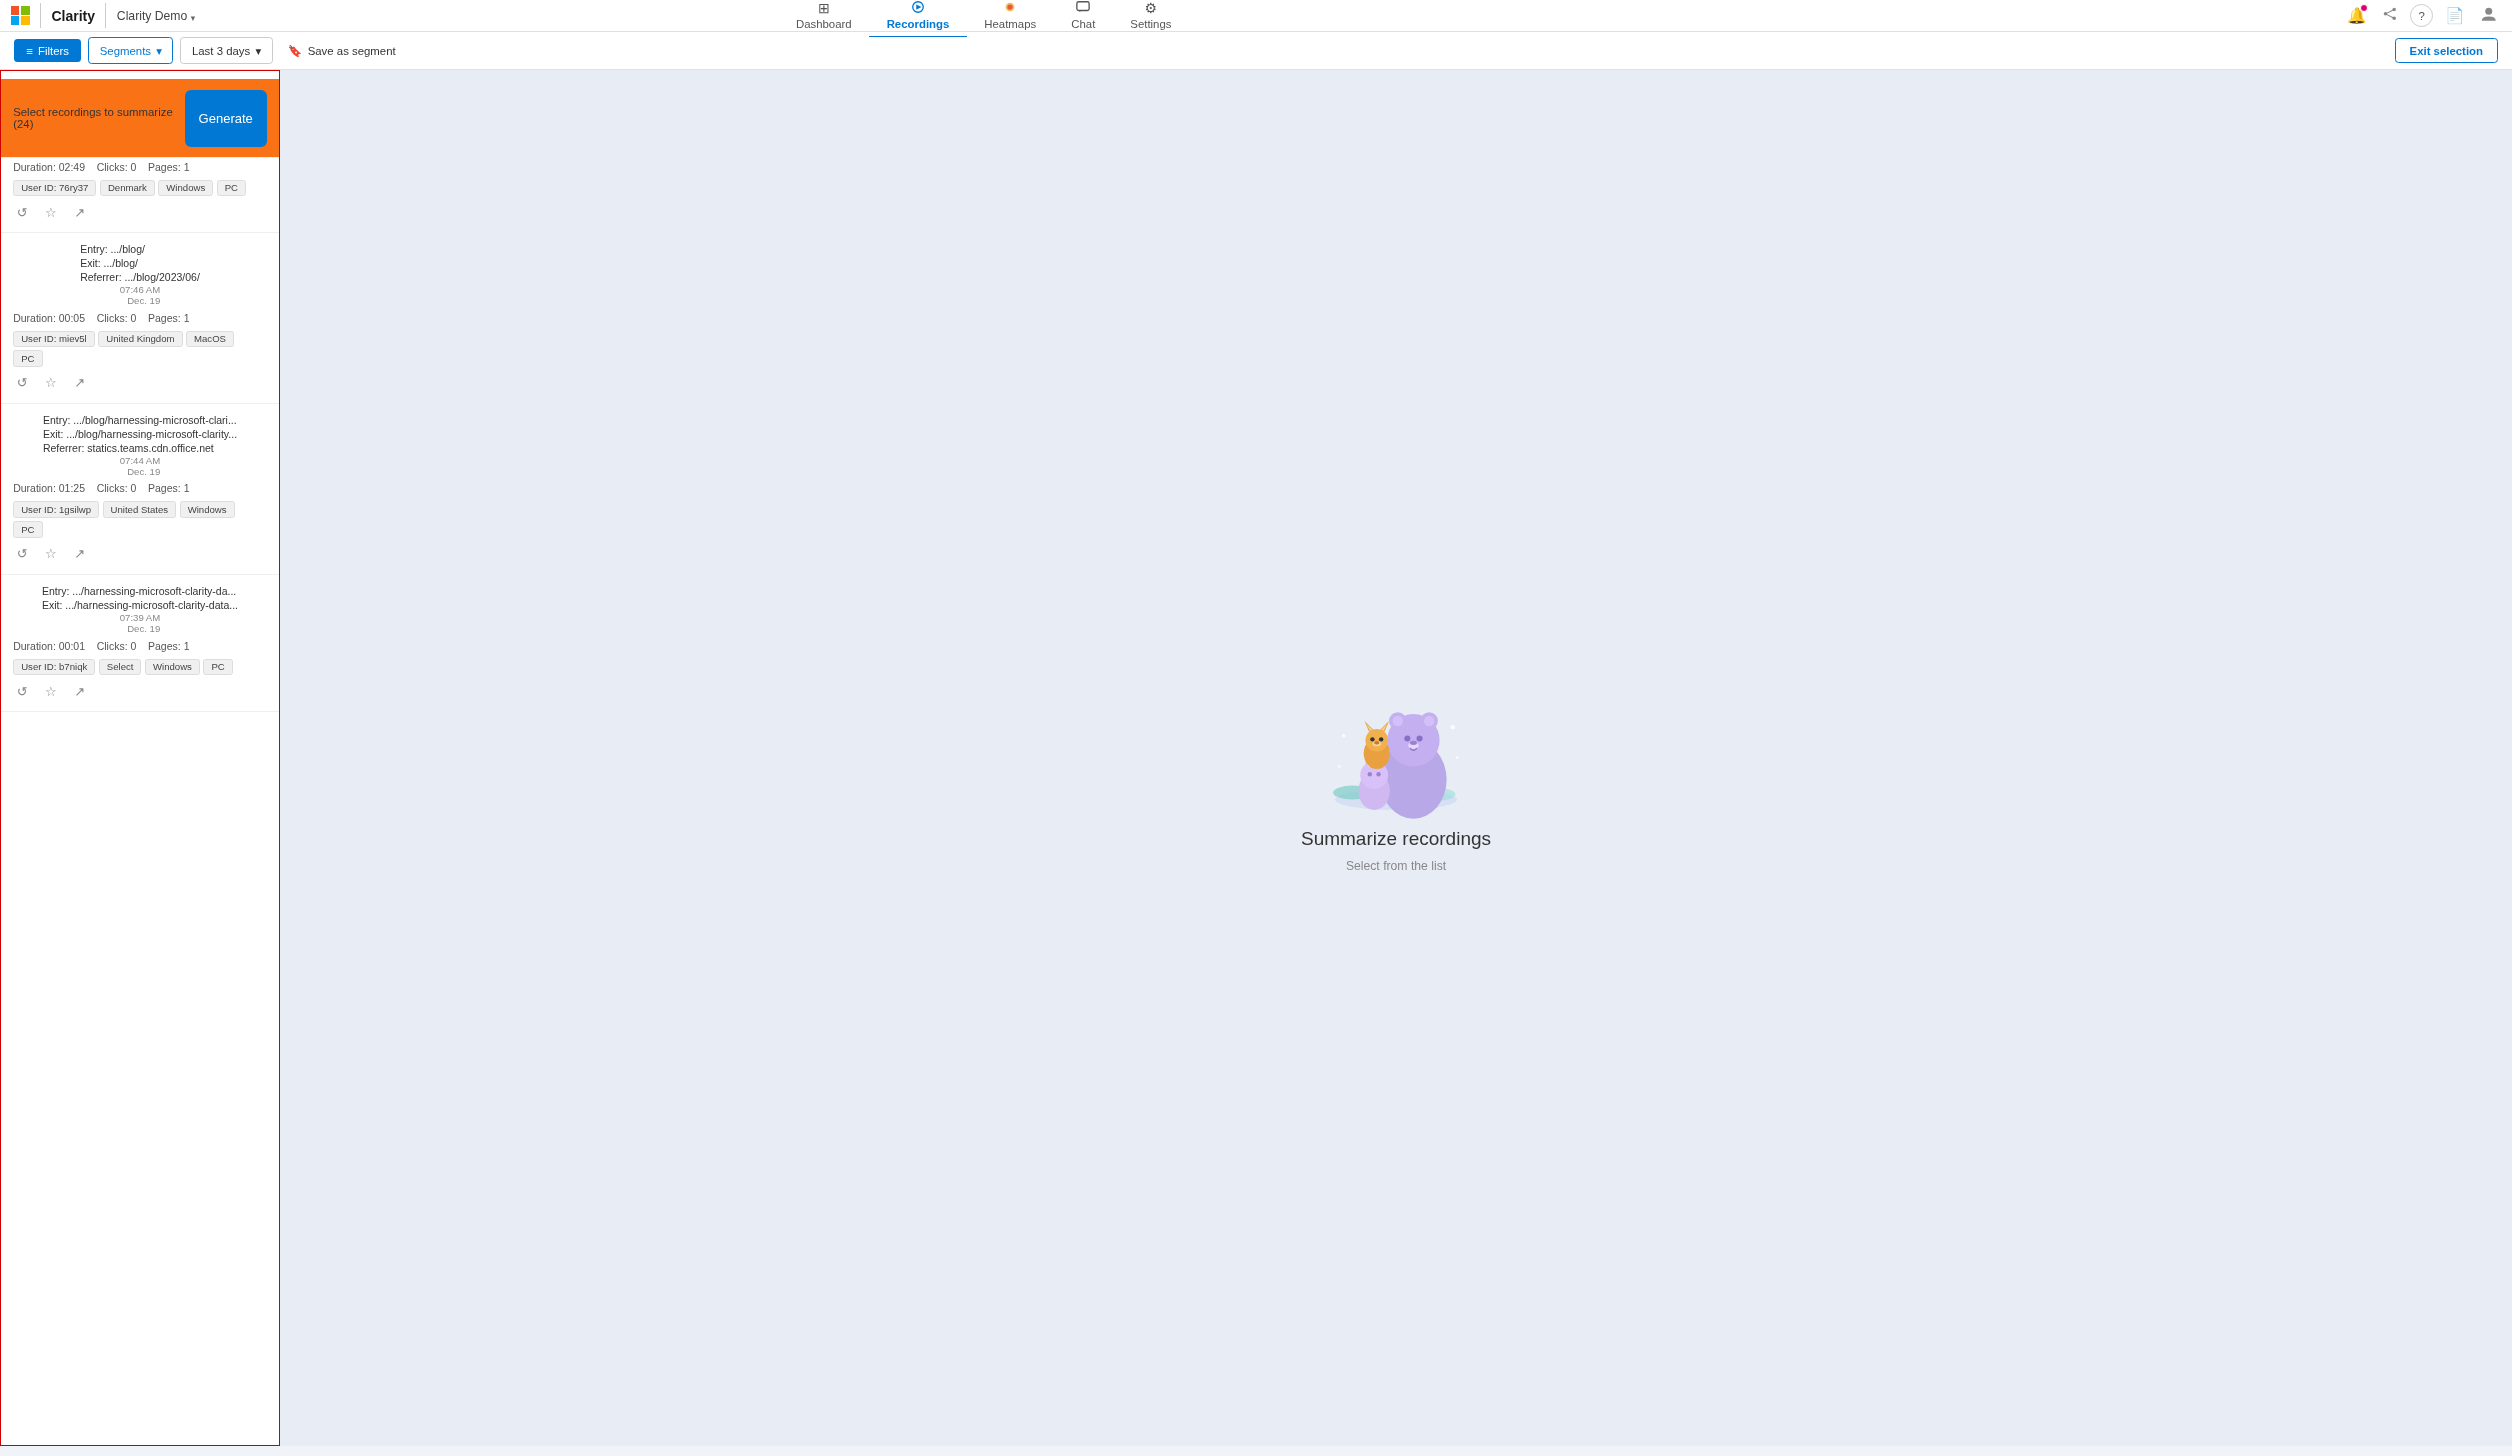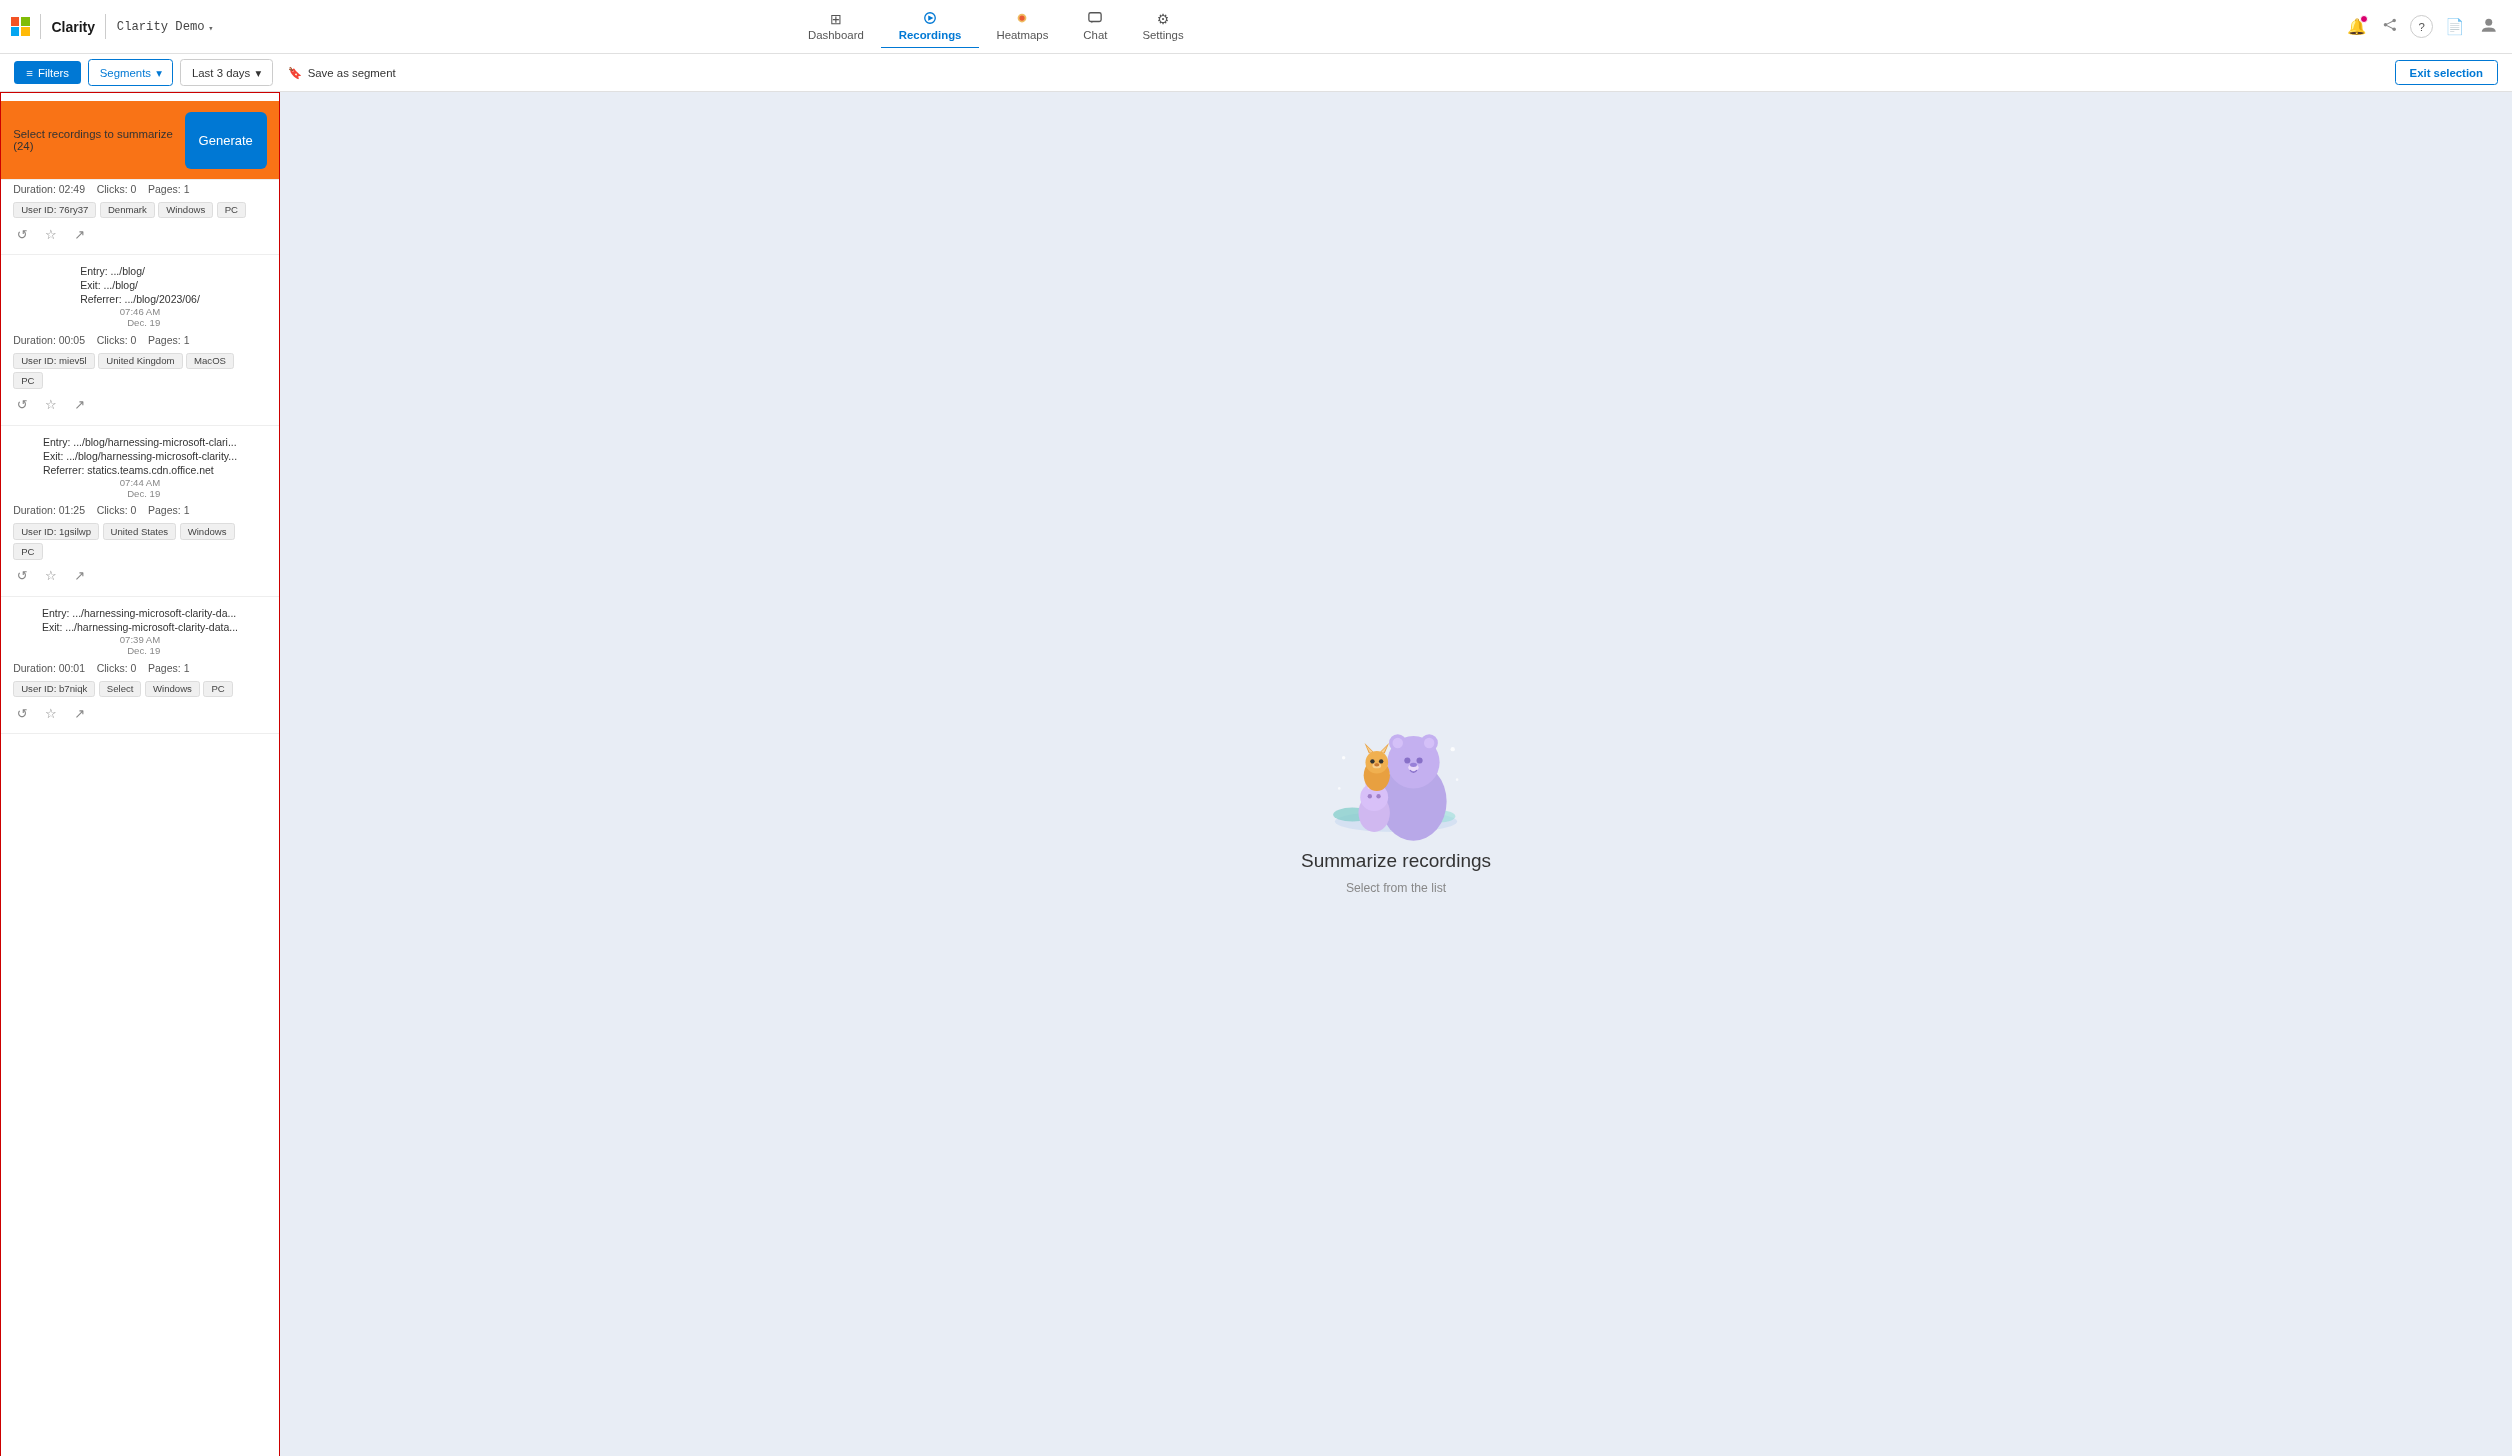--- a/index.html
+++ b/index.html
@@ -1,33 +1,33 @@
 <!DOCTYPE html>
 <html style="font-size:14px"><head>
   <meta charset="utf-8">
   <style>
     * { box-sizing: border-box; margin: 0; padding: 0; }
     body { font-family: 'Segoe UI', Arial, sans-serif; background: #f0f4f9; font-size: 11.4px; color: #222; }
 
     
     .topnav {
       display: flex; align-items: center; background: #fff;
-      border-bottom: 0.9px solid #e0e0e0; height: 54px; padding: 0 10.5px;
+      border-bottom: 0.9px solid #e0e0e0; height: 32px; padding: 0 10.5px;
       gap: 12px; position: relative; z-index: 10;
     }
     .topnav-logo { display: flex; align-items: center; gap: 7px; }
     .ms-logo { width: 19px; height: 19px; display: grid; grid-template-columns: 1fr 1fr; gap: 1.7px; }
     .ms-logo span { display: block; }
     .ms-logo .r { background: #f35325; }
     .ms-logo .g { background: #81bc06; }
     .ms-logo .b { background: #05a6f0; }
     .ms-logo .y { background: #ffba08; }
     .divider-v { width: 0.9px; height: 24.5px; background: #ccc; margin: 0 3.5px; }
     .app-name { font-size: 14px; font-weight: 600; color: #1a1a1a; }
-    .project-name { font-size: 12.2px; color: #444; display: flex; align-items: flex-end; gap: 3.5px; cursor: pointer; font-family: Liberation Mono, monospace; }
+    .project-name { font-size: 12.2px; color: #444; display: flex; align-items: flex-end; gap: 3.5px; cursor: pointer; }
     .project-name .chevron { font-size: 8.7px; color: #666; }
 
     .nav-items { display: flex; align-items: center; gap: 0; margin: 0 auto; }
     .nav-item {
       display: flex; flex-direction: column; align-items: center; justify-content: center;
       padding: 0 17.5px; height: 42px; cursor: pointer; font-size: 11.4px; color: #555;
       text-decoration: none; border-bottom: 1.7px solid transparent; gap: 1.7px;
     }
     .nav-item.active { color: #0078d4; border-bottom: 1.7px solid #0078d4; font-weight: 600; }
     .nav-icon { font-size: 14px; }

